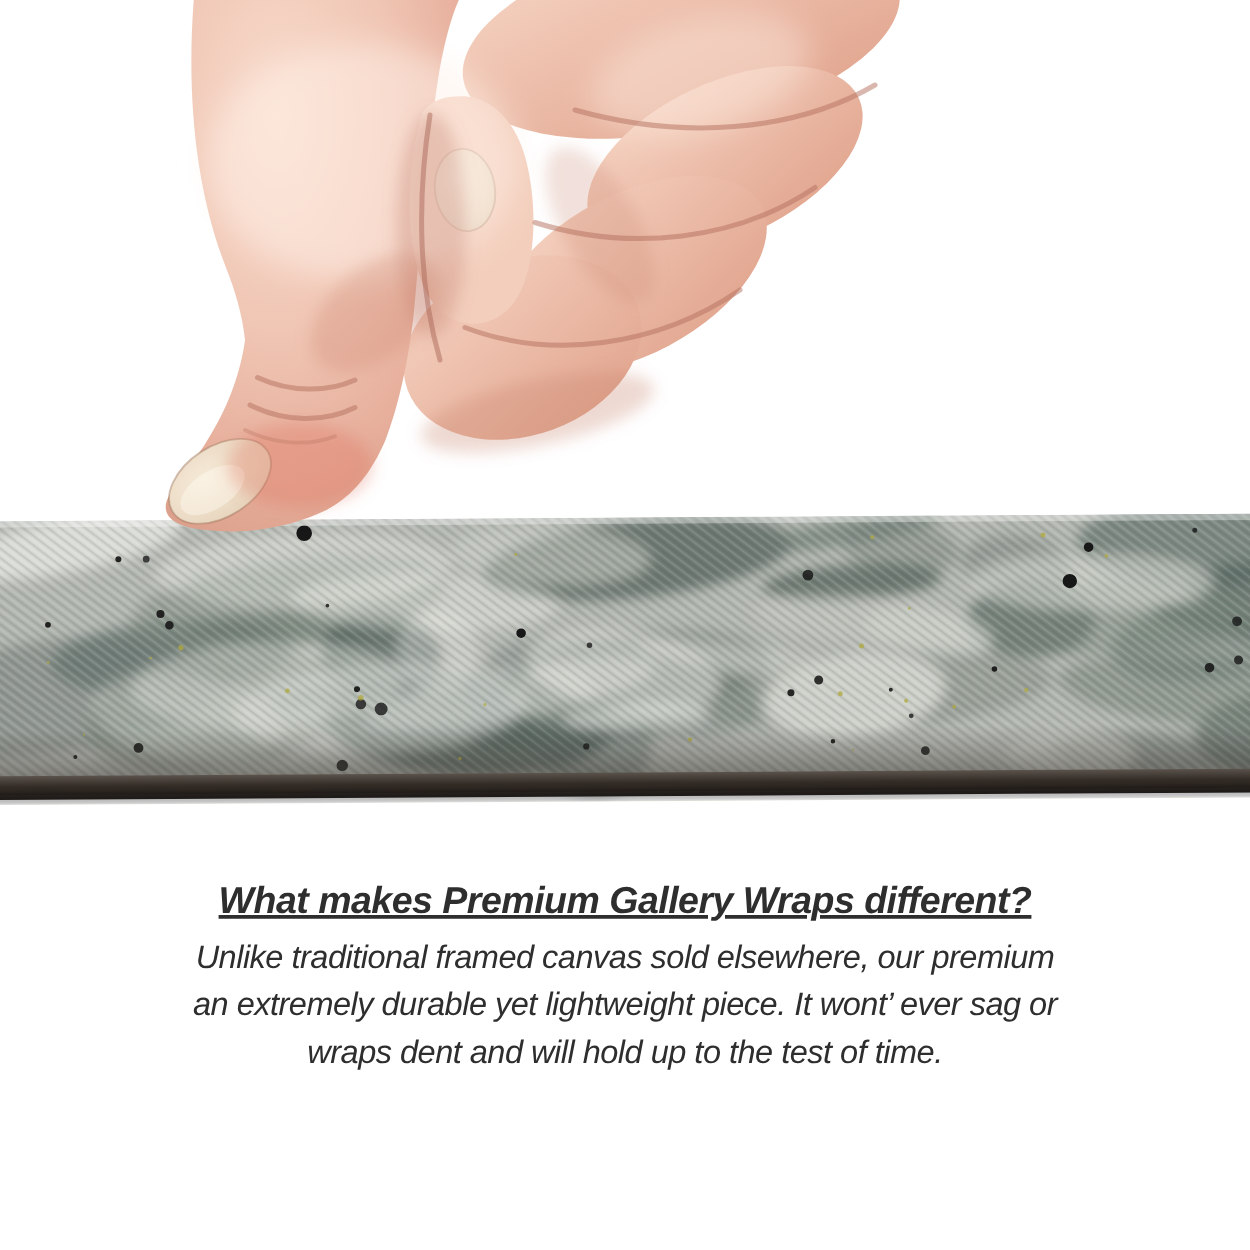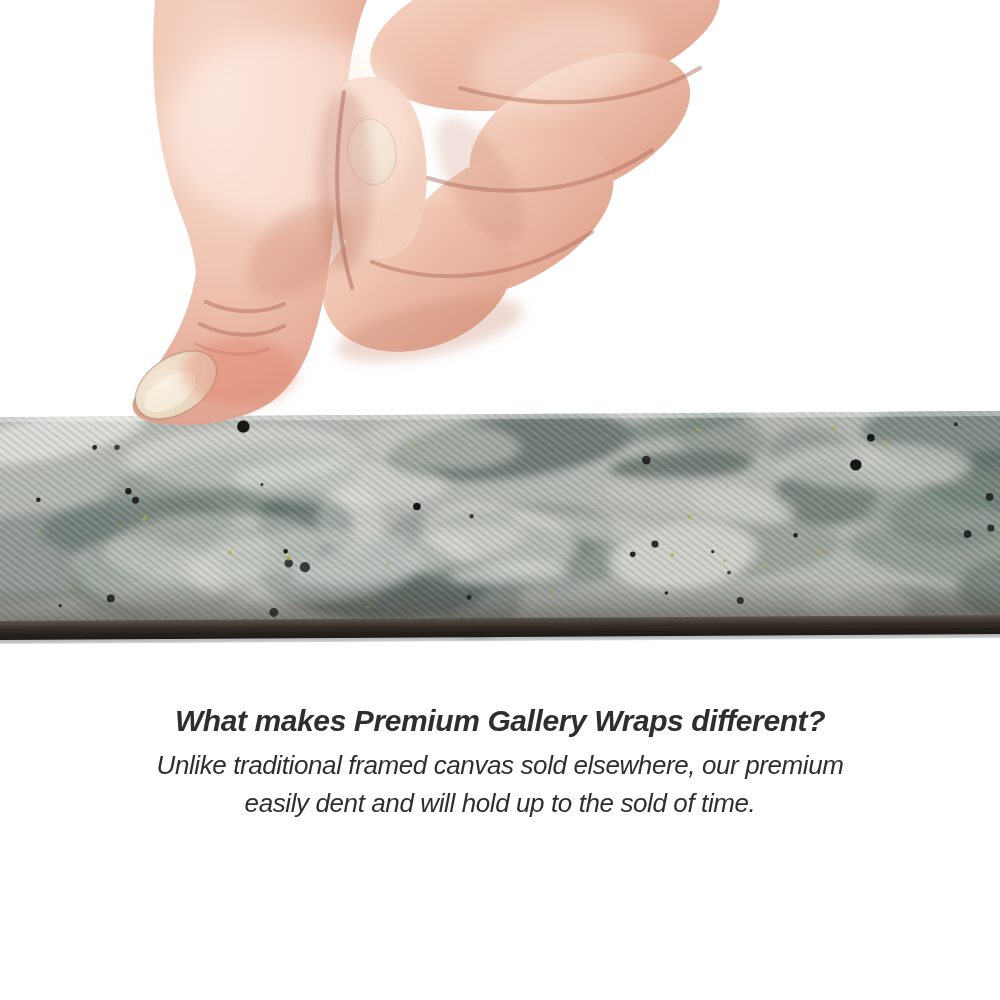--- a/index.html
+++ b/index.html
@@ -18,21 +18,21 @@
   }
   .hand{
     position:absolute;left:0;top:0;width:1000px;height:470px;
   }
   .info{
     position:absolute;left:0;top:700px;width:1000px;
     text-align:center;font-style:italic;color:var(--text,#2e2e2e);
   }
   .info .heading{
     margin:0 0 4px 0;
-    font-size:30px;font-weight:700;letter-spacing:-0.4px;line-height:42px;
+    font-size:30px;font-weight:700;letter-spacing:-0.4px;line-height:42px;text-decoration:underline;
   }
   .info .line{
     font-size:26px;font-weight:500;letter-spacing:-0.4px;line-height:38px;text-align:center;
   }
 </style>
 </head>
 <body>
 
 <div class="stage">
 
@@ -241,16 +241,17 @@
       <path d="M344,92 C334,156 334,226 352,288" stroke="rgba(165,95,80,0.45)"></path>
       <path d="M206,302 C232,314 262,314 284,304"></path>
       <path d="M200,324 C228,338 260,338 284,326"></path>
       <path d="M196,344 C220,356 248,357 268,349" stroke-width="3" opacity="0.6"></path>
     </g>
   </svg>
 
   <div class="info">
     <h2 class="heading">What makes Premium Gallery Wraps different?</h2>
     <div class="line">Unlike traditional framed canvas sold elsewhere, our premium</div>
-    <div class="line">easily dent and will hold up to the sold of time.</div>
+    <div class="line">an extremely durable yet lightweight piece. It wont’ ever sag or</div>
+    <div class="line">wraps dent and will hold up to the test of time.</div>
   </div>
 
 </div>
 
 </body></html>

